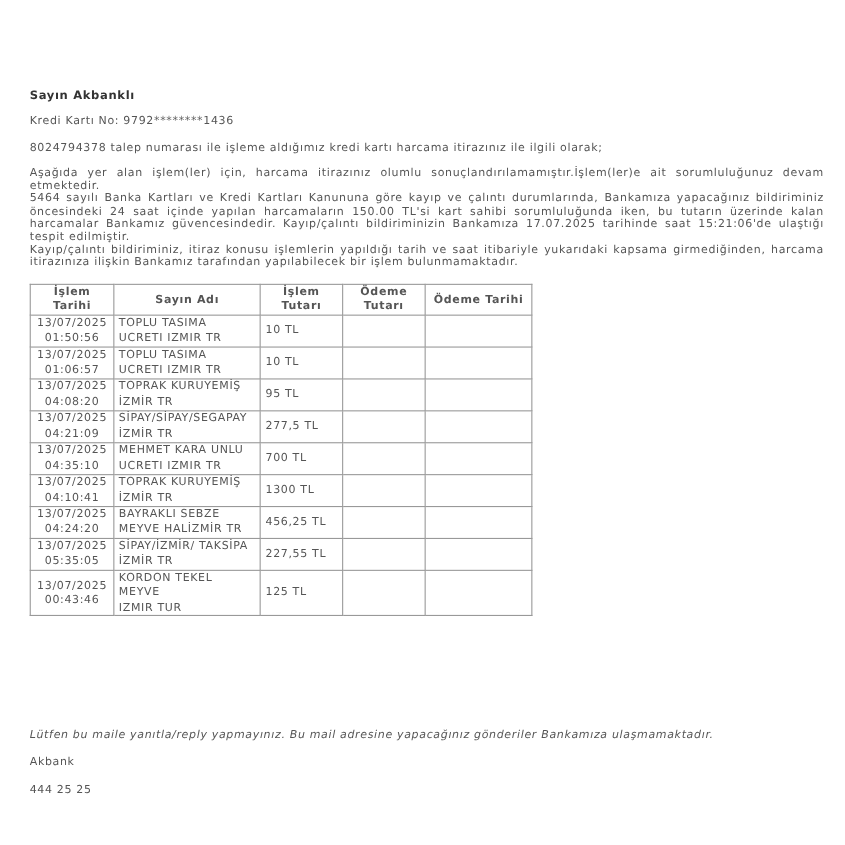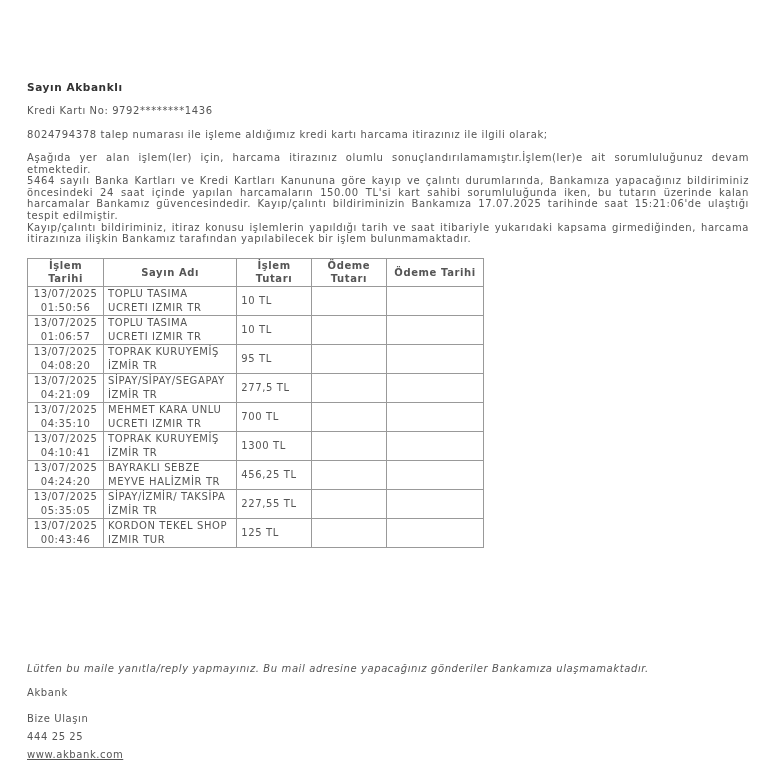--- a/index.html
+++ b/index.html
@@ -107,28 +107,26 @@
       </tr>
       <tr class="row">
         <td class="date"><span>13/07/2025</span><br><span>05:35:05</span></td>
         <td class="merchant"><span>SİPAY/İZMİR/ TAKSİPA</span><br><span>İZMİR TR</span></td>
         <td class="amount">227,55 TL</td>
         <td class="paid"></td>
         <td class="paydate"></td>
       </tr>
       <tr class="row">
         <td class="date"><span>13/07/2025</span><br><span>00:43:46</span></td>
-        <td class="merchant"><span>KORDON TEKEL SHOP</span><br><span>IZMIR TUR</span></td>
+        <td class="merchant"><span>KORDON TEKEL MEYVE</span><br><span>IZMIR TUR</span></td>
         <td class="amount">125 TL</td>
         <td class="paid"></td>
         <td class="paydate"></td>
       </tr>
     </tbody>
   </table>
 </div>
 
 <div class="footer">
   <p class="italic">Lütfen bu maile yanıtla/reply yapmayınız. Bu mail adresine yapacağınız gönderiler Bankamıza ulaşmamaktadır.</p>
   <p class="f-line" style="margin-bottom:8px;">Akbank</p>
-  <p class="f-tight">Bize Ulaşın</p>
   <p class="f-tight">444 25 25</p>
-  <p class="f-tight"><a class="link">www.akbank.com</a></p>
 </div>
 
 </body></html>

